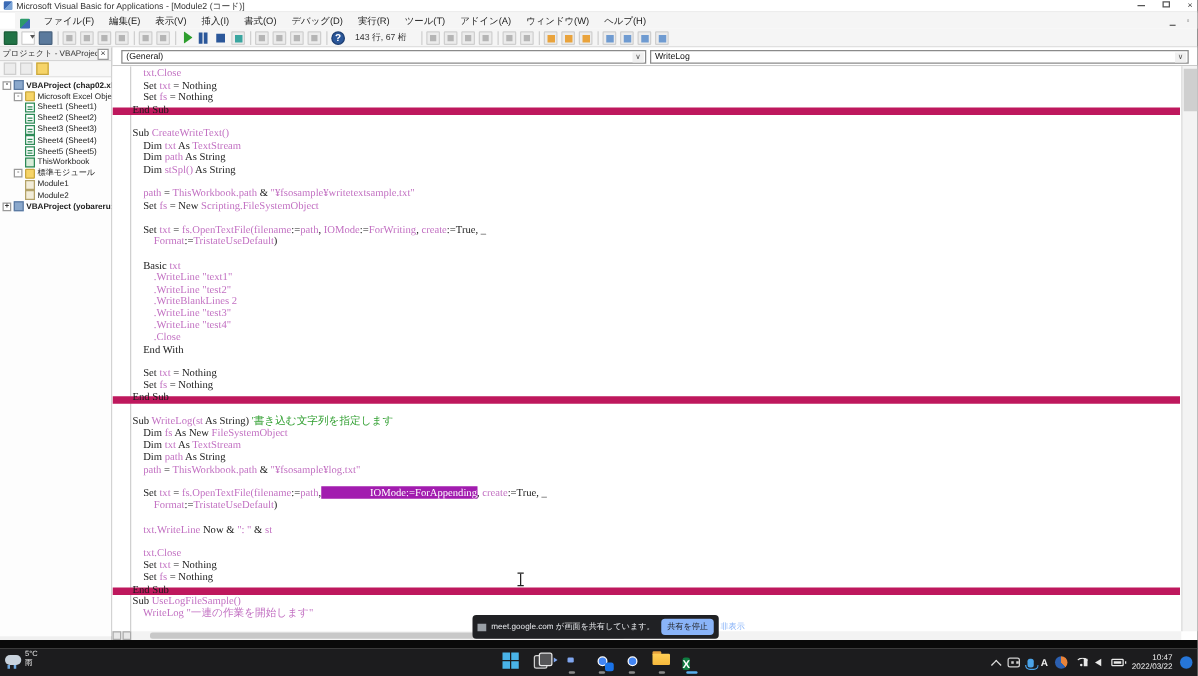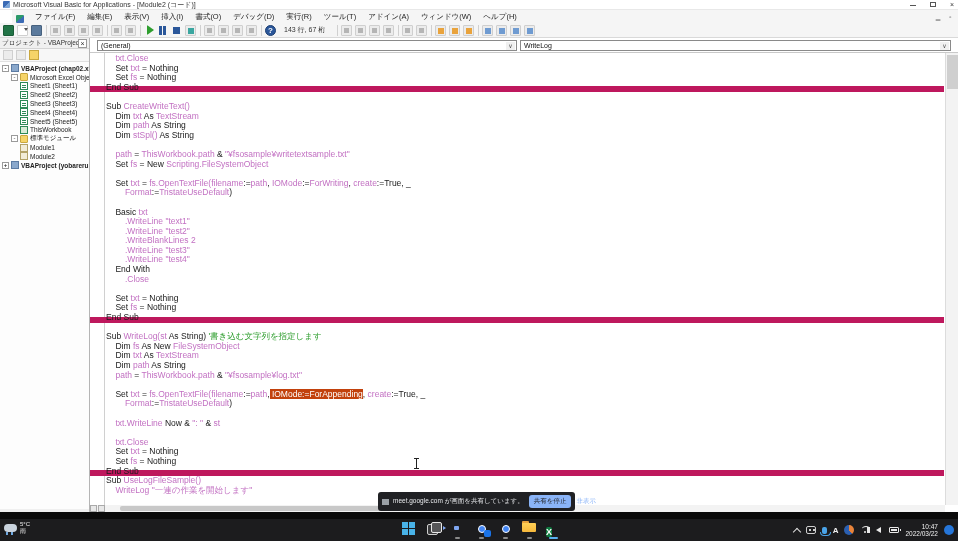--- a/index.html
+++ b/index.html
@@ -86,27 +86,27 @@
     font-size:7px; color:#111; line-height:9px; padding-left:3px; }
   .dd-left { left:7px; width:420px; }
   .dd-right{ left:430px; width:431px; }
   .dd-chev { position:absolute; right:1px; top:1px; width:9px; height:8px; background:#f0f0f0;
     font-size:6px; color:#555; text-align:center; line-height:8px; }
   .dd-sep-line { position:absolute; left:0; top:14px; width:868px; height:1px; background:#c9c9c9; }
 
   .code-area { position:absolute; left:0; top:15px; width:855px; height:452px; background:#fff; overflow:hidden; }
   .code-margin { position:absolute; left:0; top:0; width:15px; height:452px; border-right:1px solid #d0d0d0; background:#fff; }
   .code-lines { position:absolute; left:16px; top:1px; width:838px;
-    font-family:Liberation Sans, sans-serif; font-size:8.5px; }
+    font-family:Liberation Serif, serif; font-size:8.5px; }
   .code-line { height:9.6px; line-height:9.6px; white-space:pre; }
   .code-line.sep { border-bottom:6px solid #be185d; margin-left:-16px; padding-left:16px; }
   .seg-k { color:#1a1a1a; }
   .seg-i { color:#c270c2; }
   .seg-c { color:#2e9e2e; }
-  .seg-sel { color:#ffffff; background:#c2410c; }
+  .seg-sel { color:#ffffff; background:#a21caf;padding-left:37px; }
   .ibeam { position:absolute; left:326px; top:406px; width:1px; height:9px; background:#222; }
   .ibeam::before, .ibeam::after { content:""; position:absolute; left:-2px; width:5px; height:1px; background:#222; }
   .ibeam::before{ top:-1px; } .ibeam::after{ bottom:-1px; }
 
   .vscroll { position:absolute; right:0; top:15px; width:13px; height:452px; background:#f3f3f3; border-left:1px solid #dcdcdc; }
   .vthumb { position:absolute; left:1px; top:2px; width:11px; height:34px; background:#cfcfcf; }
   .hscroll { position:absolute; left:0; top:467px; width:855px; height:7px; background:#f3f3f3; display:flex; align-items:center; }
   .split-btn { width:7px; height:7px; border:1px solid #aaa; background:#e8e8e8; flex:none; margin-right:1px; }
   .hthumb { width:380px; height:5px; background:#c8c8c8; margin-left:14px; border-radius:2px; }
 
@@ -357,22 +357,22 @@
             <div class="code-line"></div>
             <div class="code-line"><span class="seg-k">    Set </span><span class="seg-i">txt</span><span class="seg-k"> = </span><span class="seg-i">fs.OpenTextFile(filename</span><span class="seg-k">:=</span><span class="seg-i">path</span><span class="seg-k">, </span><span class="seg-i">IOMode</span><span class="seg-k">:=</span><span class="seg-i">ForWriting</span><span class="seg-k">, </span><span class="seg-i">create</span><span class="seg-k">:=True, _</span></div>
             <div class="code-line"><span class="seg-k">        </span><span class="seg-i">Format</span><span class="seg-k">:=</span><span class="seg-i">TristateUseDefault</span><span class="seg-k">)</span></div>
             <div class="code-line"></div>
             <div class="code-line"><span class="seg-k">    Basic </span><span class="seg-i">txt</span></div>
             <div class="code-line"><span class="seg-k">        </span><span class="seg-i">.WriteLine "text1"</span></div>
             <div class="code-line"><span class="seg-k">        </span><span class="seg-i">.WriteLine "test2"</span></div>
             <div class="code-line"><span class="seg-k">        </span><span class="seg-i">.WriteBlankLines 2</span></div>
             <div class="code-line"><span class="seg-k">        </span><span class="seg-i">.WriteLine "test3"</span></div>
             <div class="code-line"><span class="seg-k">        </span><span class="seg-i">.WriteLine "test4"</span></div>
+            <div class="code-line"><span class="seg-k">        </span><span class="seg-i">.Close</span></div>
             <div class="code-line"><span class="seg-k">    End With</span></div>
-            <div class="code-line"><span class="seg-k">        </span><span class="seg-i">.Close</span></div>
             <div class="code-line"></div>
             <div class="code-line"><span class="seg-k">    Set </span><span class="seg-i">txt</span><span class="seg-k"> = Nothing</span></div>
             <div class="code-line"><span class="seg-k">    Set </span><span class="seg-i">fs</span><span class="seg-k"> = Nothing</span></div>
             <div class="code-line sep"><span class="seg-k">End Sub</span></div>
             <div class="code-line"></div>
             <div class="code-line"><span class="seg-k">Sub </span><span class="seg-i">WriteLog(st</span><span class="seg-k"> As String) </span><span class="seg-c">'書き込む文字列を指定します</span></div>
             <div class="code-line"><span class="seg-k">    Dim </span><span class="seg-i">fs</span><span class="seg-k"> As New </span><span class="seg-i">FileSystemObject</span></div>
             <div class="code-line"><span class="seg-k">    Dim </span><span class="seg-i">txt</span><span class="seg-k"> As </span><span class="seg-i">TextStream</span></div>
             <div class="code-line"><span class="seg-k">    Dim </span><span class="seg-i">path</span><span class="seg-k"> As String</span></div>
             <div class="code-line"><span class="seg-k">    </span><span class="seg-i">path</span><span class="seg-k"> = </span><span class="seg-i">ThisWorkbook.path</span><span class="seg-k"> &amp; </span><span class="seg-i">"¥fsosample¥log.txt"</span></div>

